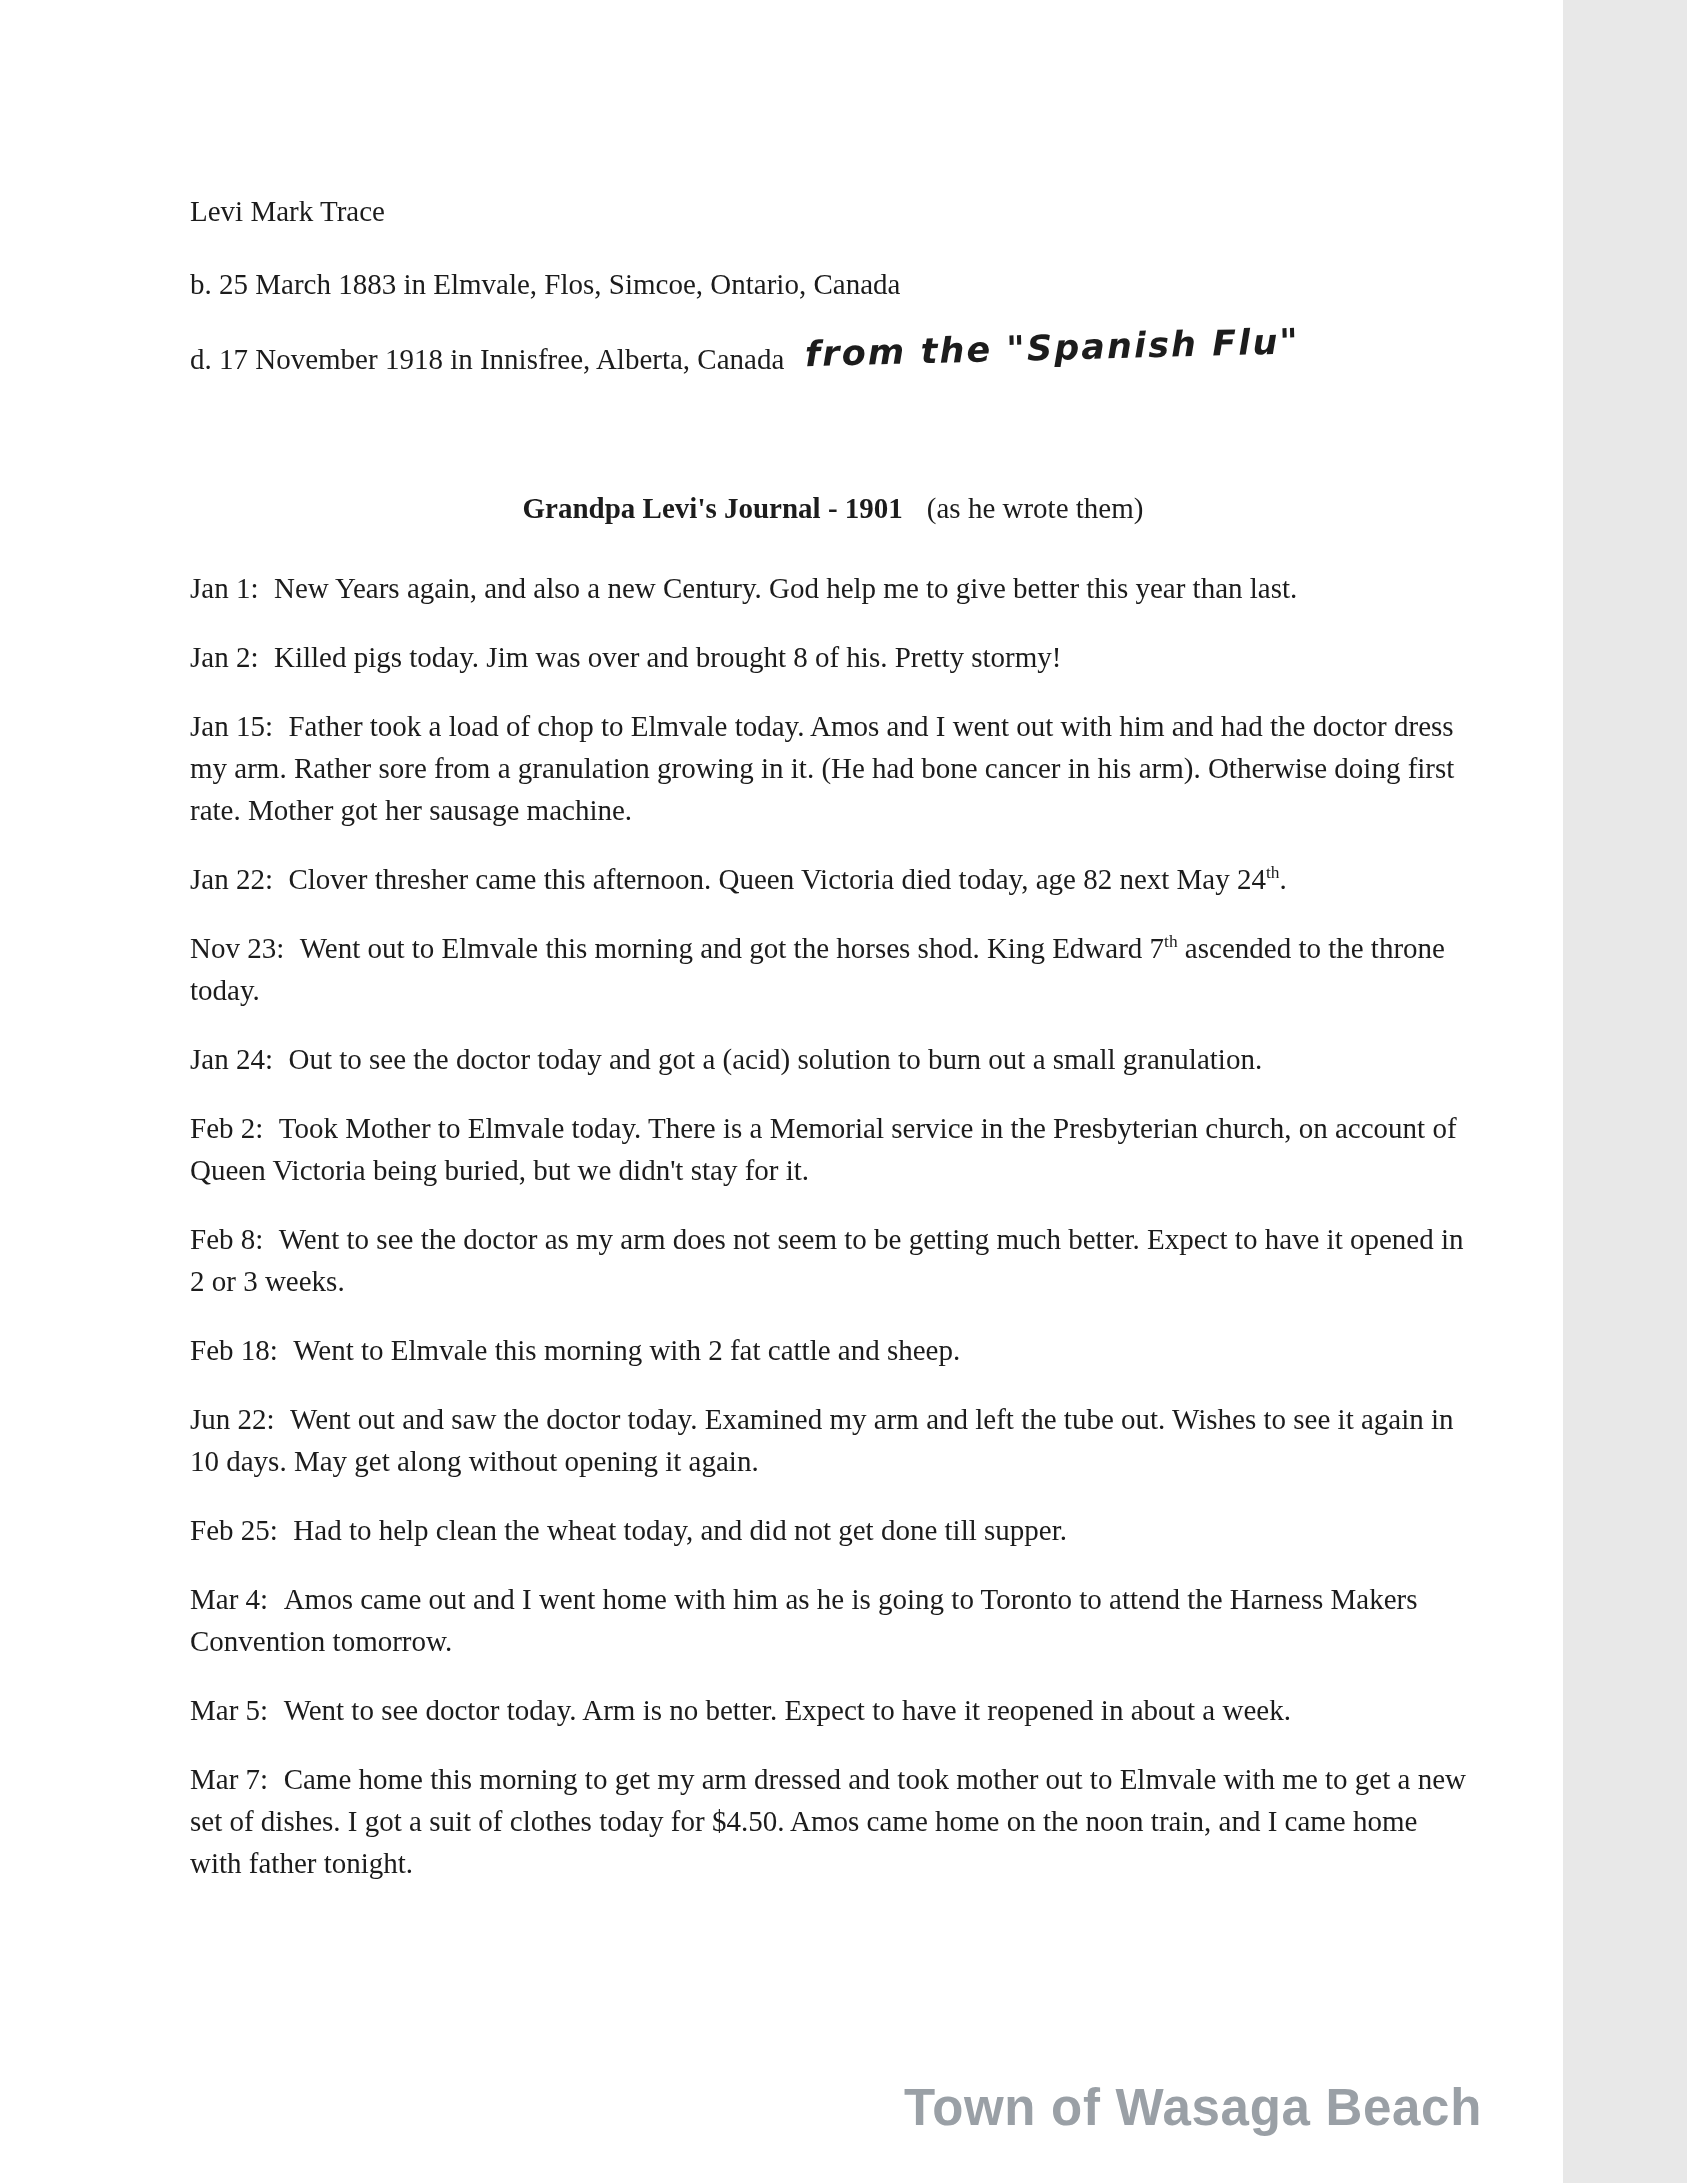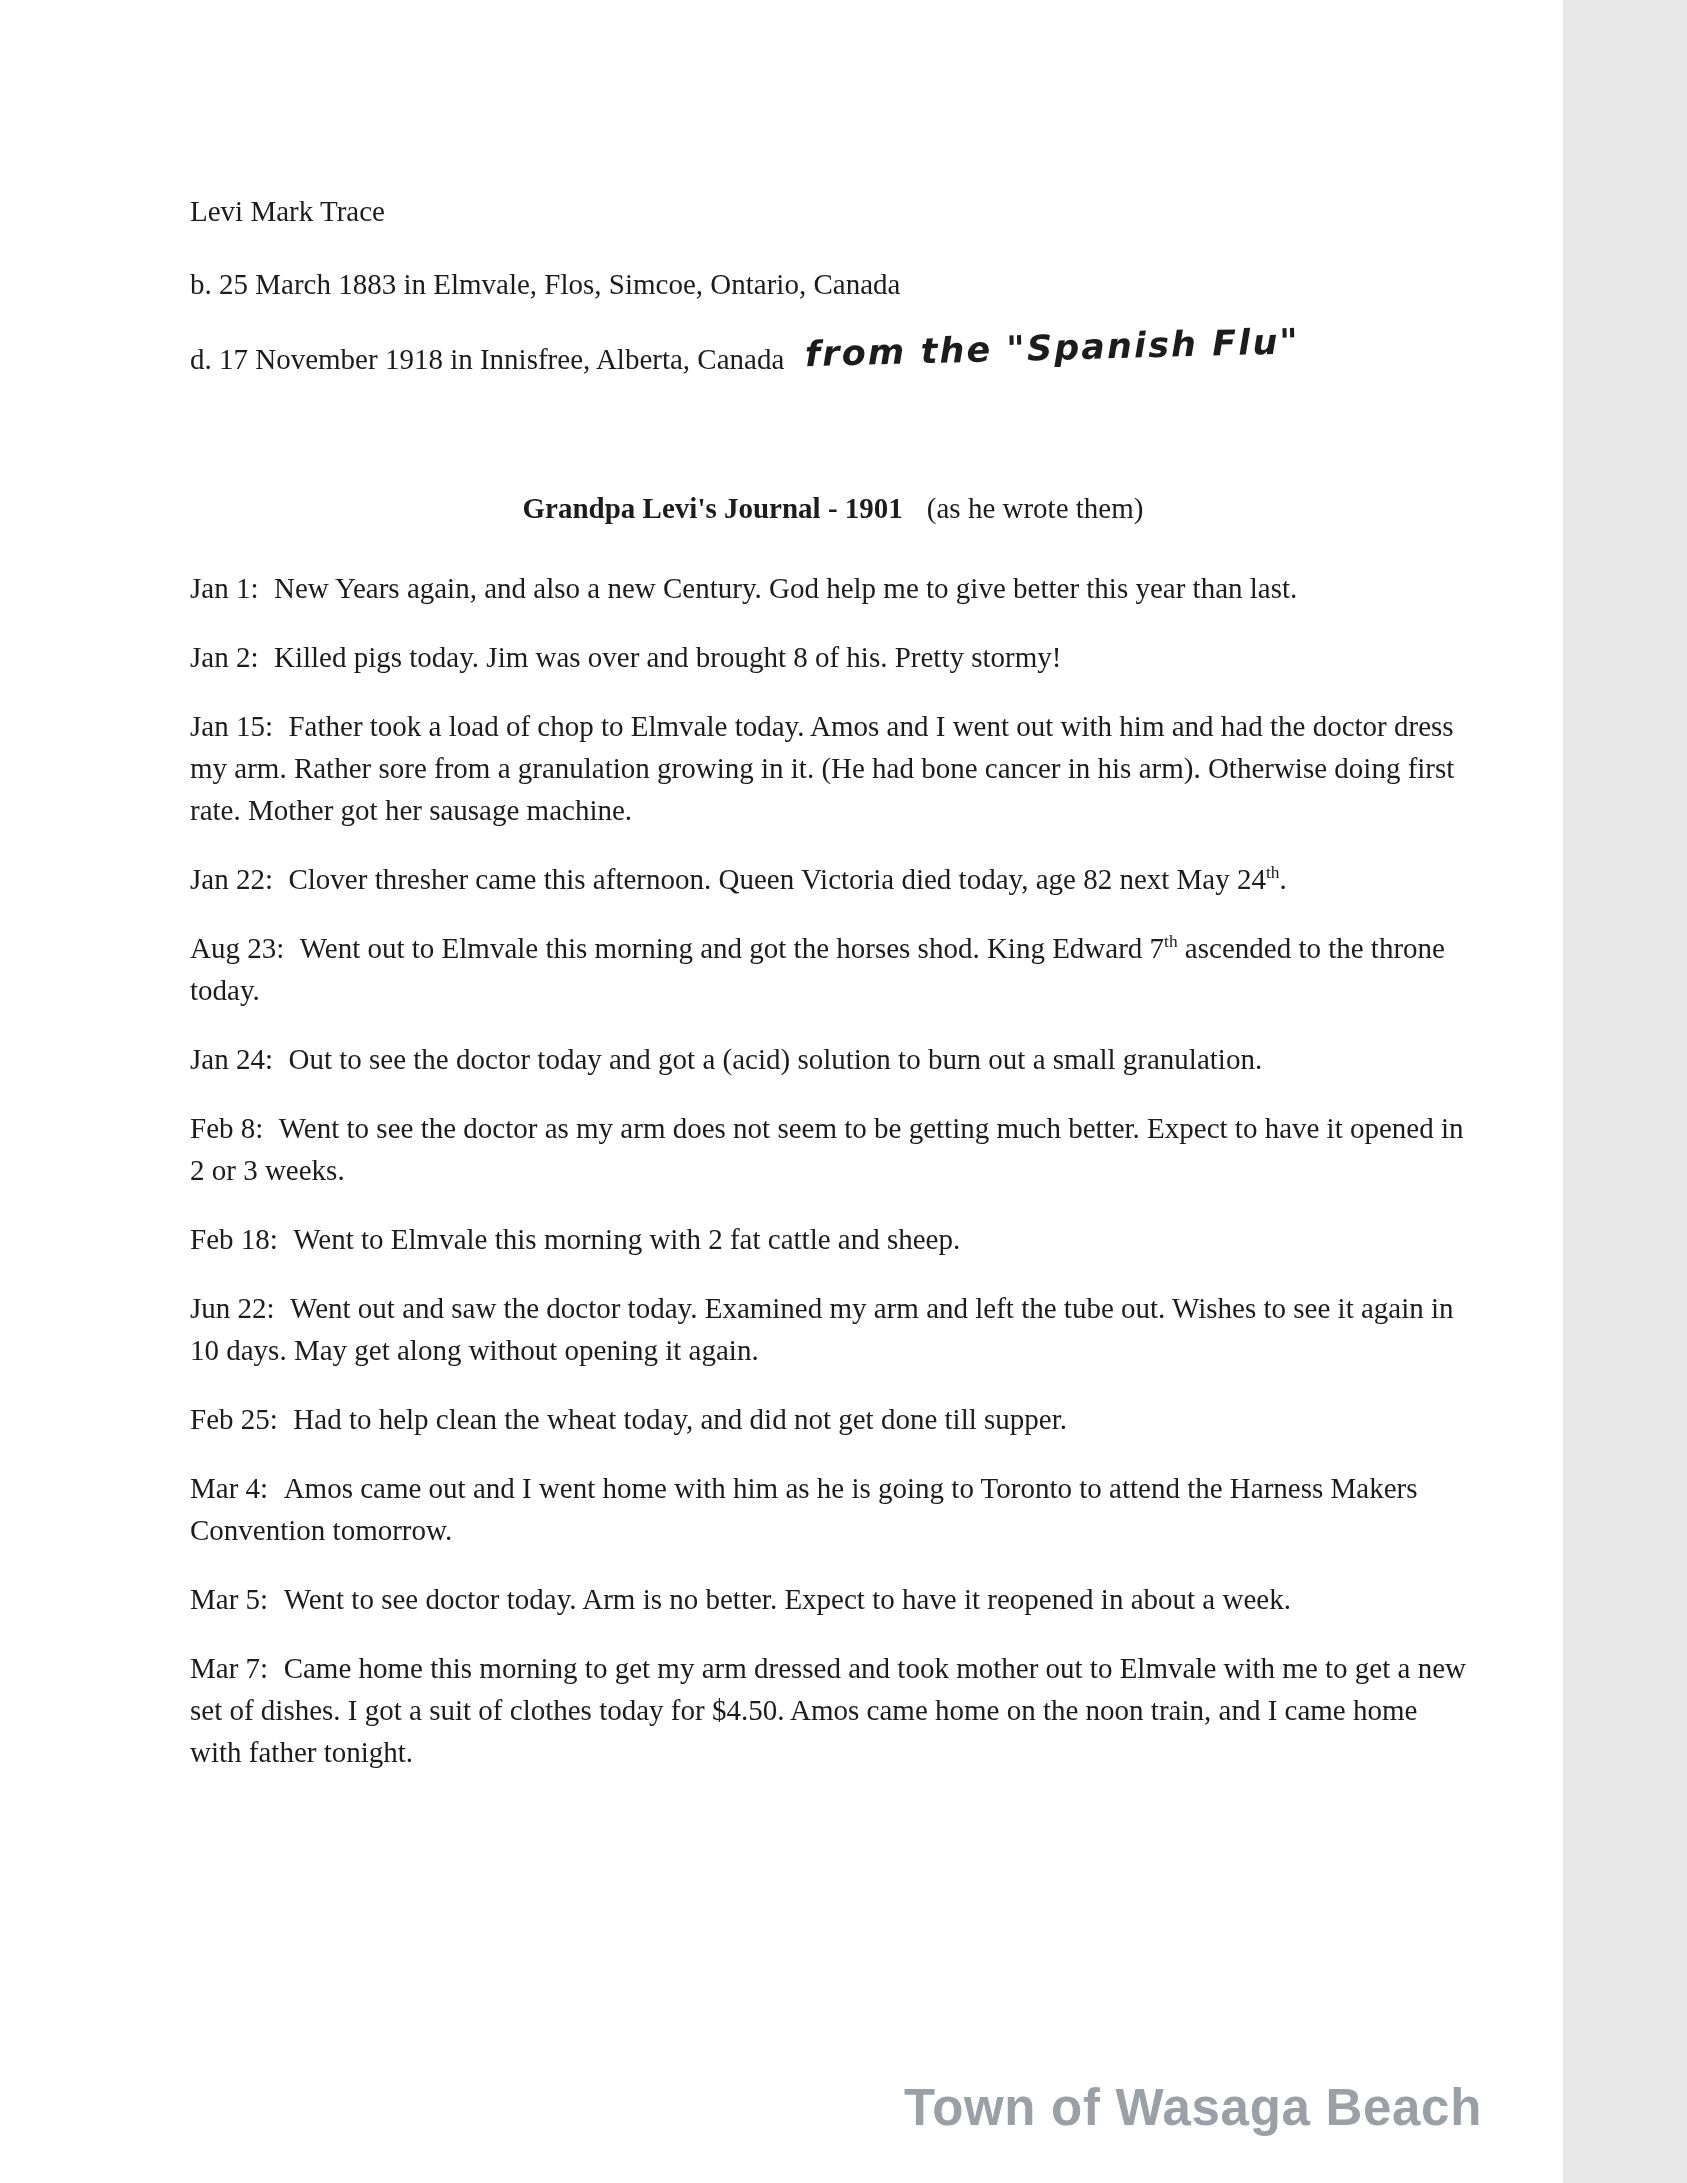--- a/index.html
+++ b/index.html
@@ -87,22 +87,23 @@
 
     <p class="hdr-line"><span>d. 17 November 1918 in Innisfree, Alberta, Canada</span><span class="handwritten">from the "Spanish Flu"</span></p>
 
     <p class="title-line"><span class="title-bold">Grandpa Levi's Journal - 1901</span><span class="title-sub">(as he wrote them)</span></p>
 
     <div id="entries">
         <p class="entry"><span class="entry-date">Jan 1:</span><span class="entry-text">New Years again, and also a new Century. God help me to give better this year than last.</span></p>
         <p class="entry"><span class="entry-date">Jan 2:</span><span class="entry-text">Killed pigs today. Jim was over and brought 8 of his. Pretty stormy!</span></p>
         <p class="entry"><span class="entry-date">Jan 15:</span><span class="entry-text">Father took a load of chop to Elmvale today. Amos and I went out with him and had the doctor dress my arm. Rather sore from a granulation growing in it. (He had bone cancer in his arm). Otherwise doing first rate. Mother got her sausage machine.</span></p>
         <p class="entry"><span class="entry-date">Jan 22:</span><span class="entry-text">Clover thresher came this afternoon. Queen Victoria died today, age 82 next May 24<sup>th</sup>.</span></p>
-        <p class="entry"><span class="entry-date">Aug 23:</span><span class="entry-text">Went out to Elmvale this morning and got the horses shod. King Edward 7<sup>th</sup> ascended to the throne today.</span></p>
+        <p class="entry"><span class="entry-date">Nov 23:</span><span class="entry-text">Went out to Elmvale this morning and got the horses shod. King Edward 7<sup>th</sup> ascended to the throne today.</span></p>
         <p class="entry"><span class="entry-date">Jan 24:</span><span class="entry-text">Out to see the doctor today and got a (acid) solution to burn out a small granulation.</span></p>
+        <p class="entry"><span class="entry-date">Feb 2:</span><span class="entry-text">Took Mother to Elmvale today. There is a Memorial service in the Presbyterian church, on account of Queen Victoria being buried, but we didn't stay for it.</span></p>
         <p class="entry"><span class="entry-date">Feb 8:</span><span class="entry-text">Went to see the doctor as my arm does not seem to be getting much better. Expect to have it opened in 2 or 3 weeks.</span></p>
         <p class="entry"><span class="entry-date">Feb 18:</span><span class="entry-text">Went to Elmvale this morning with 2 fat cattle and sheep.</span></p>
         <p class="entry"><span class="entry-date">Jun 22:</span><span class="entry-text">Went out and saw the doctor today. Examined my arm and left the tube out. Wishes to see it again in 10 days. May get along without opening it again.</span></p>
         <p class="entry"><span class="entry-date">Feb 25:</span><span class="entry-text">Had to help clean the wheat today, and did not get done till supper.</span></p>
         <p class="entry"><span class="entry-date">Mar 4:</span><span class="entry-text">Amos came out and I went home with him as he is going to Toronto to attend the Harness Makers Convention tomorrow.</span></p>
         <p class="entry"><span class="entry-date">Mar 5:</span><span class="entry-text">Went to see doctor today. Arm is no better. Expect to have it reopened in about a week.</span></p>
         <p class="entry"><span class="entry-date">Mar 7:</span><span class="entry-text">Came home this morning to get my arm dressed and took mother out to Elmvale with me to get a new set of dishes. I got a suit of clothes today for $4.50. Amos came home on the noon train, and I came home with father tonight.</span></p>
       </div>
 
   </div>

